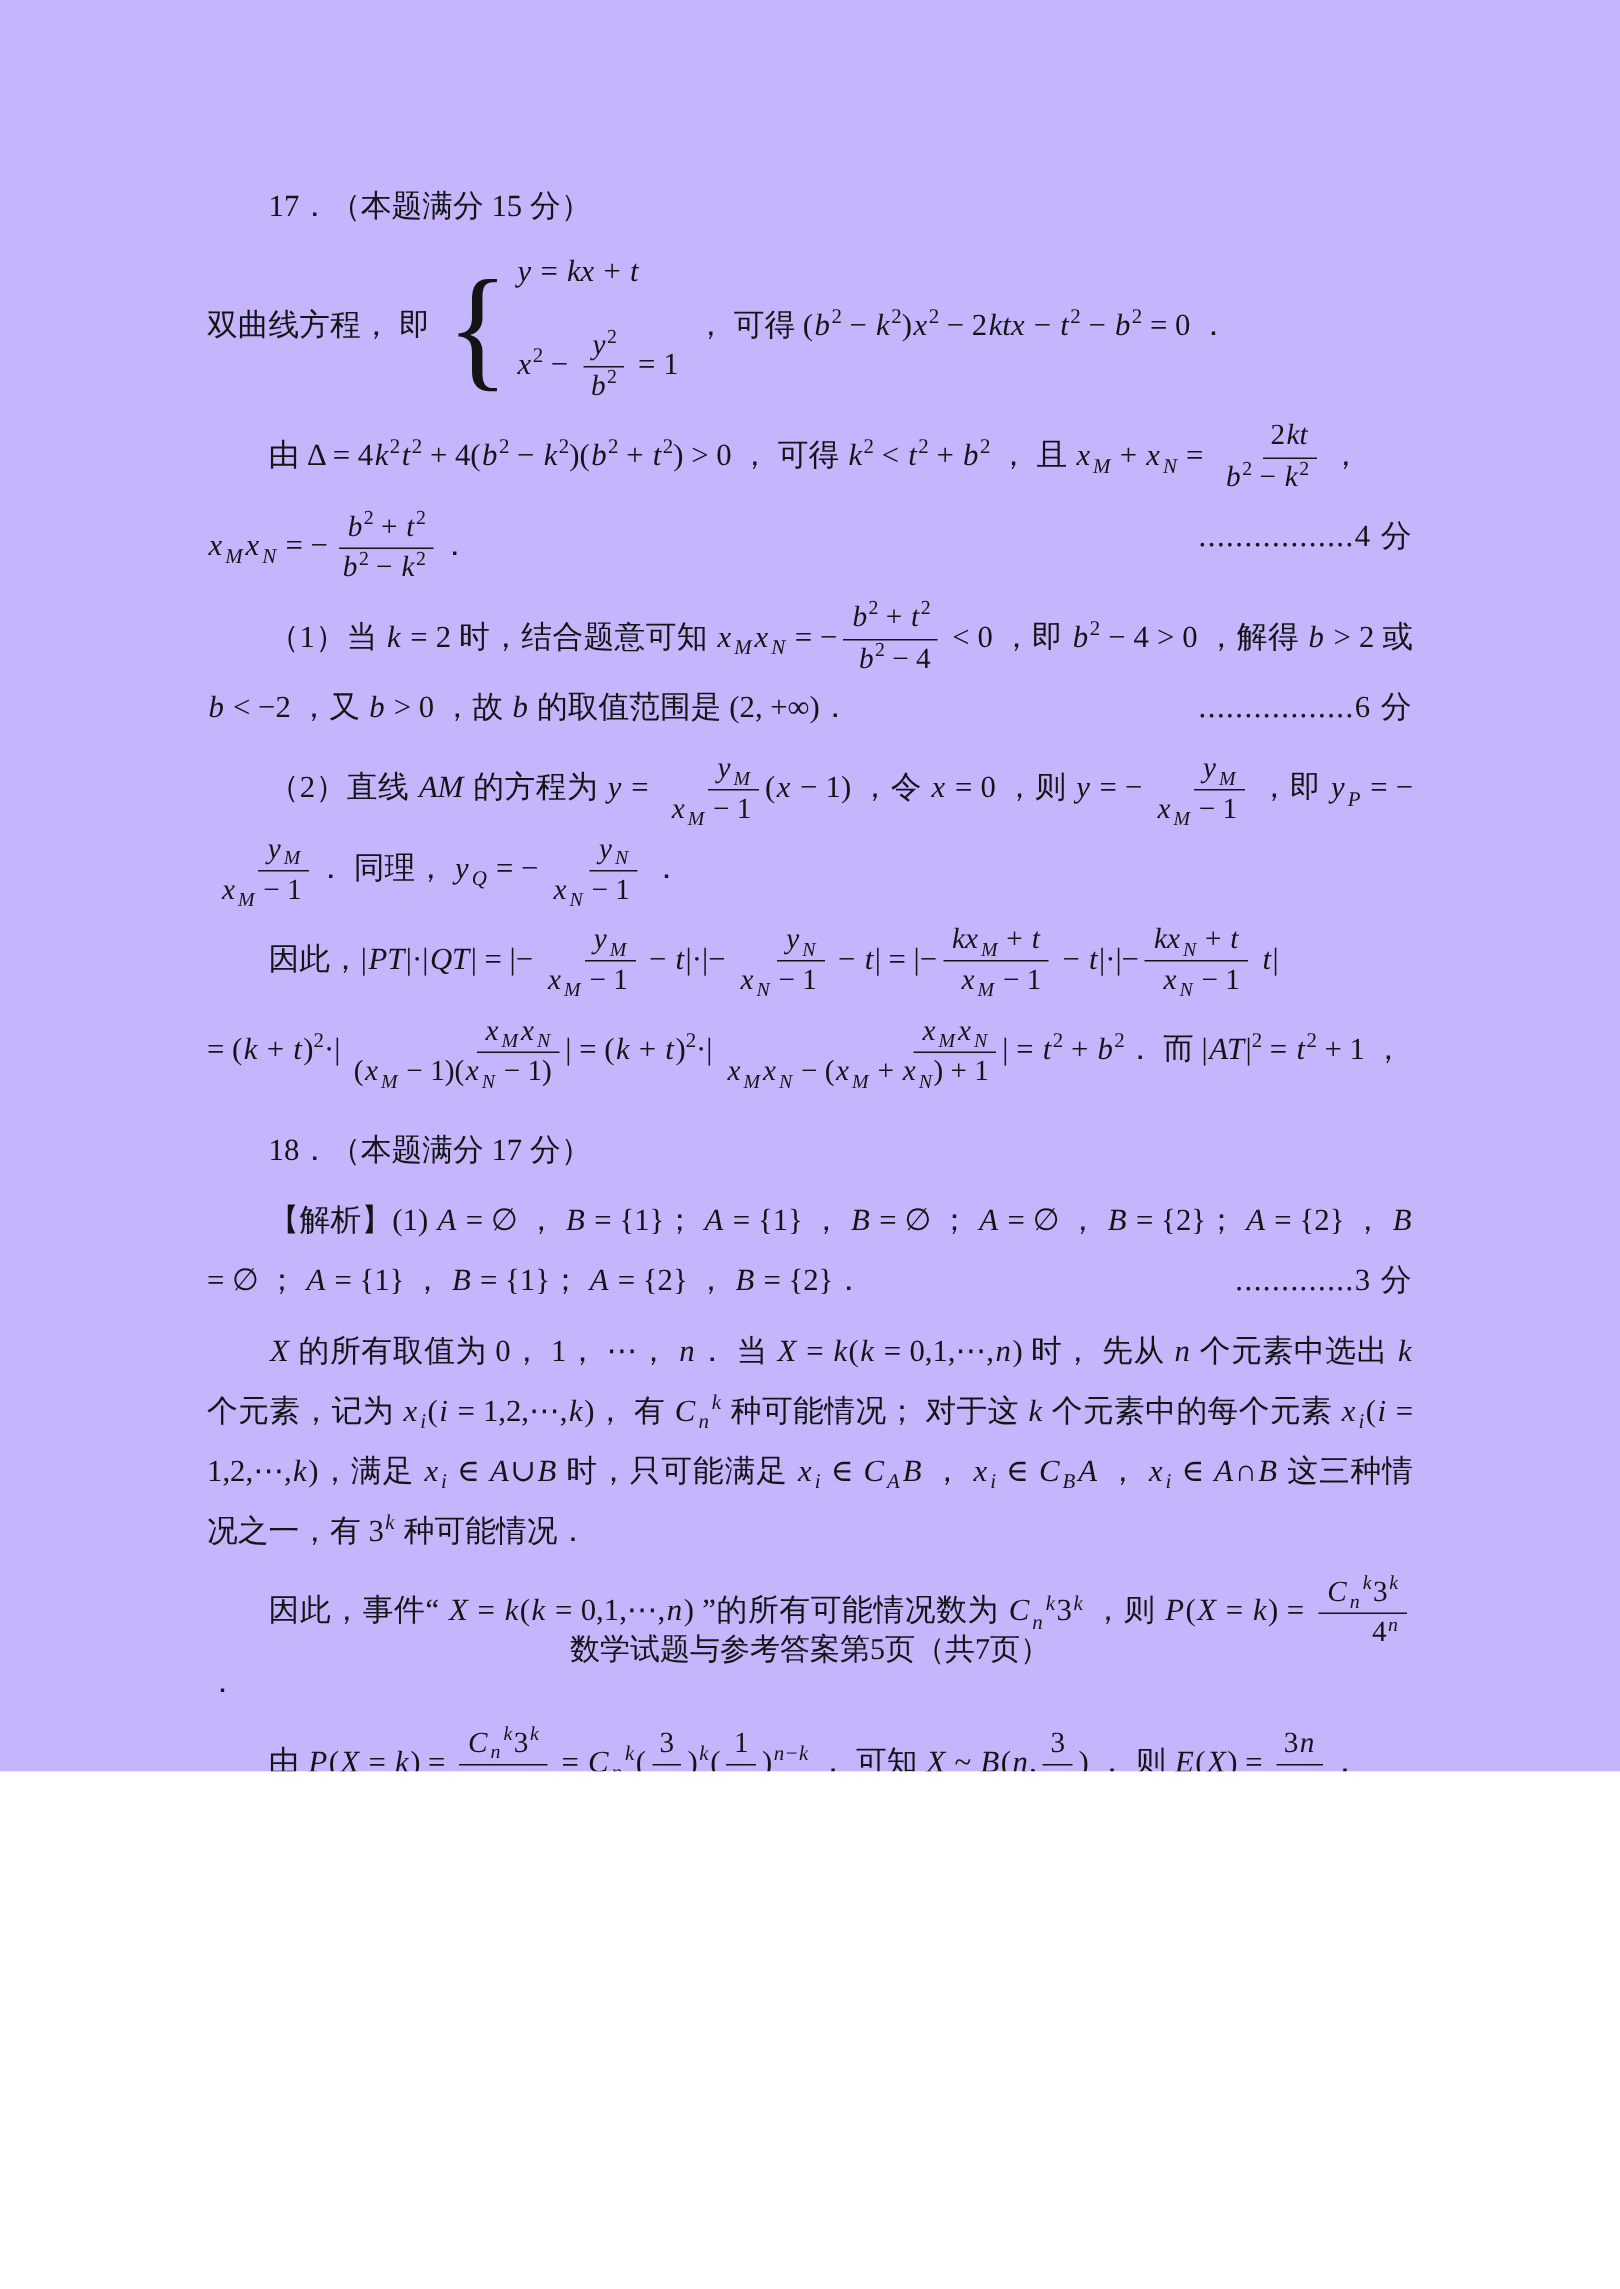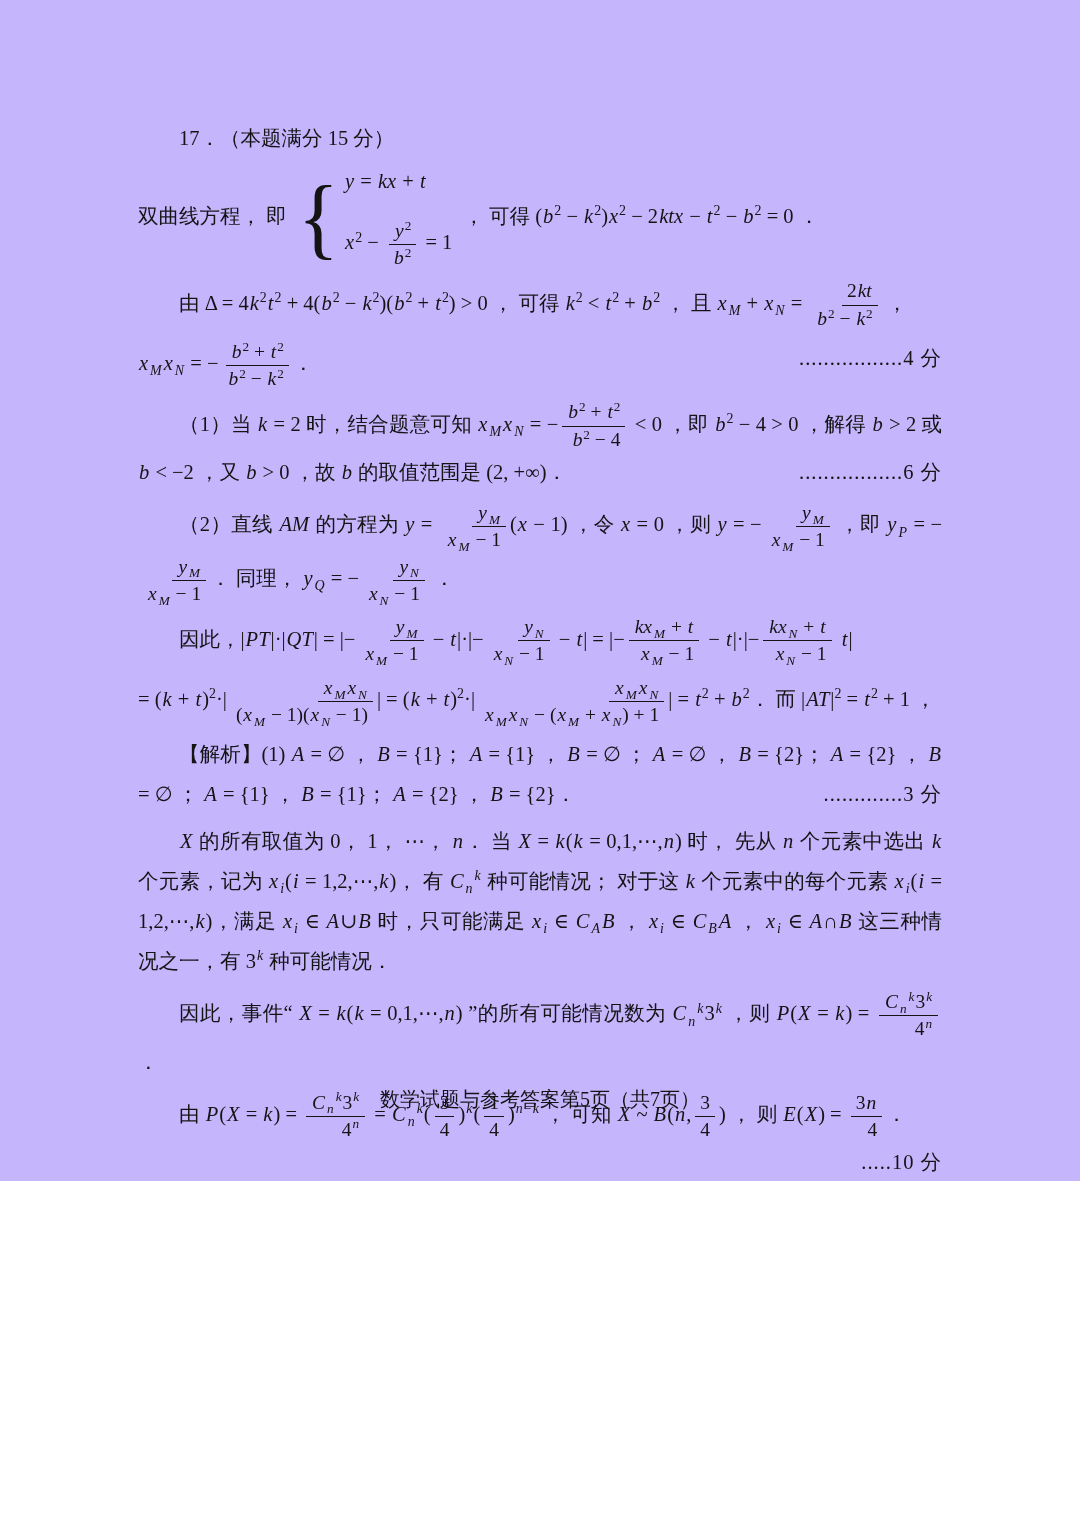--- a/index.html
+++ b/index.html
@@ -140,20 +140,21 @@
 
     <p class="block"><span>= (<i>k</i> + <i>t</i>)<sup>2</sup>·|<span class="frac">
             <span class="fn"><i>x</i><sub><i>M</i></sub><i>x</i><sub><i>N</i></sub></span>
             <span class="fd">(<i>x</i><sub><i>M</i></sub> − 1)(<i>x</i><sub><i>N</i></sub> − 1)</span>
           </span>| = (<i>k</i> + <i>t</i>)<sup>2</sup>·|<span class="frac">
             <span class="fn"><i>x</i><sub><i>M</i></sub><i>x</i><sub><i>N</i></sub></span>
             <span class="fd"><i>x</i><sub><i>M</i></sub><i>x</i><sub><i>N</i></sub> − (<i>x</i><sub><i>M</i></sub> + <i>x</i><sub><i>N</i></sub>) + 1</span>
           </span>| = <i>t</i><sup>2</sup> + <i>b</i><sup>2</sup>． 而 |<i>AT</i>|<sup>2</sup> = <i>t</i><sup>2</sup> + 1 ，</span></p>
 
 
+    <p class="block ind sec"><span>18．（本题满分 17 分）</span></p>
 
     <p class="block ind"><span>【解析】(1) <i>A</i> = ∅ ， <i>B</i> = {1}；  <i>A</i> = {1} ， <i>B</i> = ∅ ； <i>A</i> = ∅ ， <i>B</i> = {2}；  <i>A</i> = {2} ， <i>B</i> = ∅ ； <i>A</i> = {1} ，  <i>B</i> = {1}；  <i>A</i> = {2} ，  <i>B</i> = {2}．</span><span class="score">.............3 分</span></p>
 
 
     <p class="block ind"><span><i>X</i> 的所有取值为 0， 1， ⋯， <i>n</i>． 当 <i>X</i> = <i>k</i>(<i>k</i> = 0,1,⋯,<i>n</i>) 时， 先从 <i>n</i> 个元素中选出 <i>k</i> 个元素，记为 <i>x</i><sub><i>i</i></sub>(<i>i</i> = 1,2,⋯,<i>k</i>)， 有 <i>C</i><sub><i>n</i></sub><sup><i>k</i></sup> 种可能情况； 对于这 <i>k</i> 个元素中的每个元素 <i>x</i><sub><i>i</i></sub>(<i>i</i> = 1,2,⋯,<i>k</i>)，满足 <i>x</i><sub><i>i</i></sub> ∈ <i>A</i>∪<i>B</i> 时，只可能满足 <i>x</i><sub><i>i</i></sub> ∈ <i>C</i><sub><i>A</i></sub><i>B</i> ， <i>x</i><sub><i>i</i></sub> ∈ <i>C</i><sub><i>B</i></sub><i>A</i> ， <i>x</i><sub><i>i</i></sub> ∈ <i>A</i>∩<i>B</i> 这三种情况之一，有 3<sup><i>k</i></sup> 种可能情况．</span></p>
 
     <p class="block ind"><span>因此，事件“ <i>X</i> = <i>k</i>(<i>k</i> = 0,1,⋯,<i>n</i>) ”的所有可能情况数为 <i>C</i><sub><i>n</i></sub><sup><i>k</i></sup>3<sup><i>k</i></sup> ，则 <i>P</i>(<i>X</i> = <i>k</i>) = <span class="frac">
             <span class="fn"><i>C</i><sub><i>n</i></sub><sup><i>k</i></sup>3<sup><i>k</i></sup></span>
             <span class="fd">4<sup><i>n</i></sup></span>
           </span>．</span></p>

